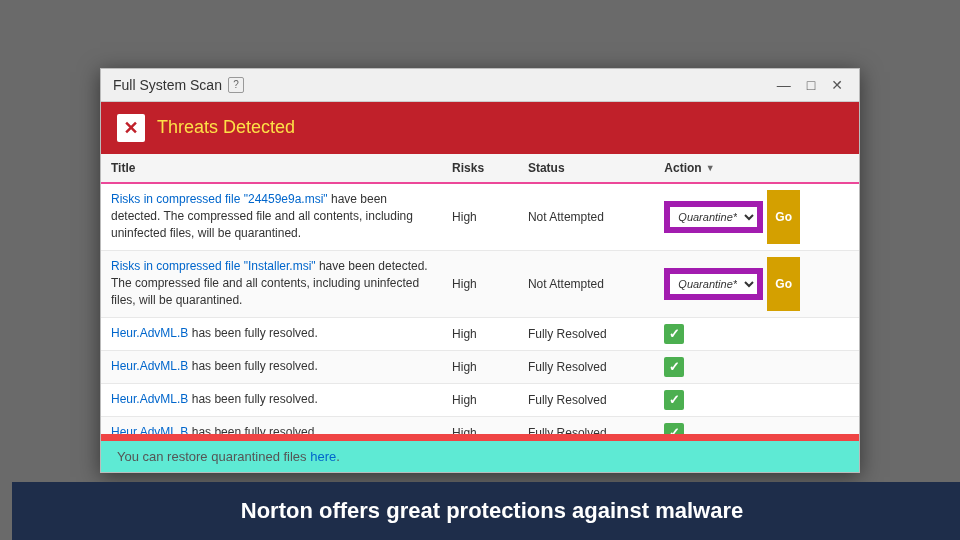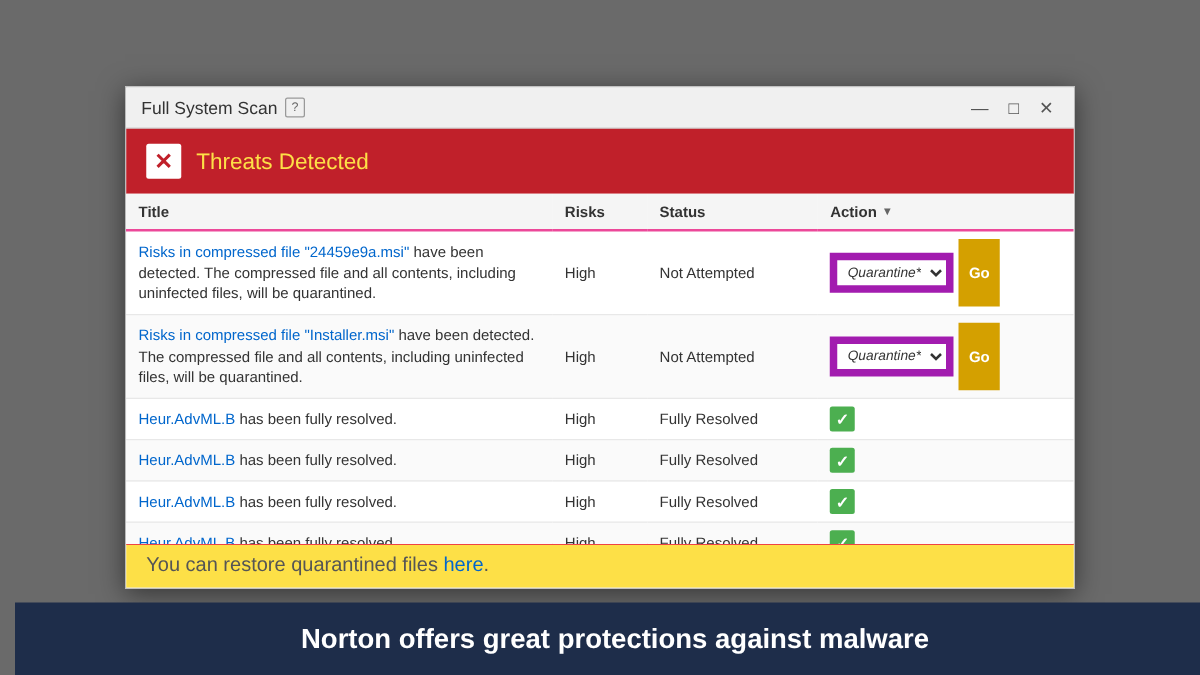--- a/index.html
+++ b/index.html
@@ -206,24 +206,24 @@
       overflow-y: auto;
       position: relative;
     }
     .table-scroll-area::-webkit-scrollbar { width: 8px; }
     .table-scroll-area::-webkit-scrollbar-track { background: #f0f0f0; }
     .table-scroll-area::-webkit-scrollbar-thumb { background: #aaa; border-radius: 4px; }
 
     
     .restore-note {
       padding: 8px 16px;
-      font-size: 16px;
+      font-size: 13px;
       color: #555;
-      border-top: 1px solid #ef4444;
-      background: #fde047;
+      border-top: 7px solid #ef4444;
+      background: #5eead4;
     }
     .restore-link {
       color: #0066cc;
       cursor: pointer;
     }
 
     
     .bottom-banner {
       position: absolute;
       bottom: 0;

